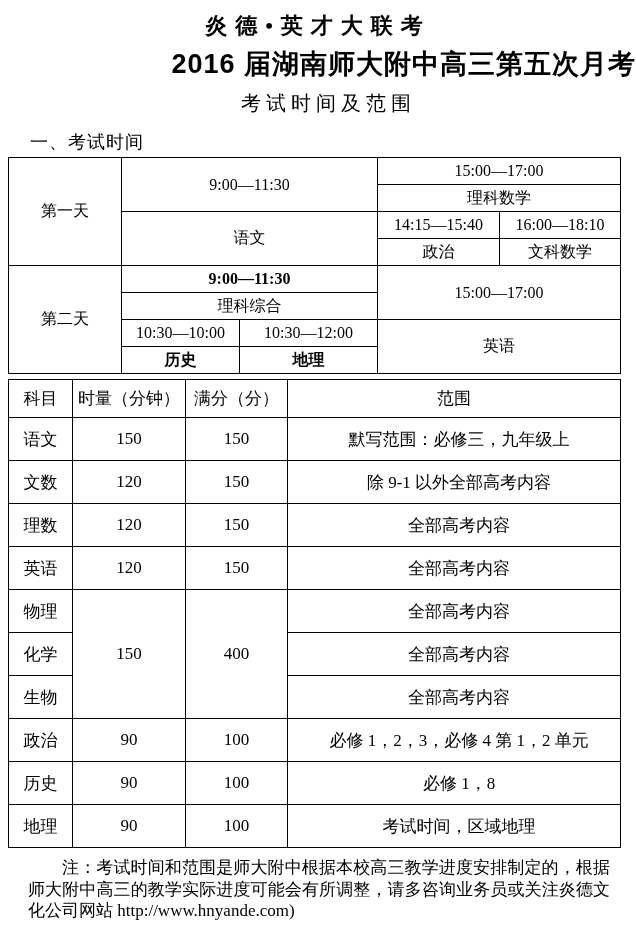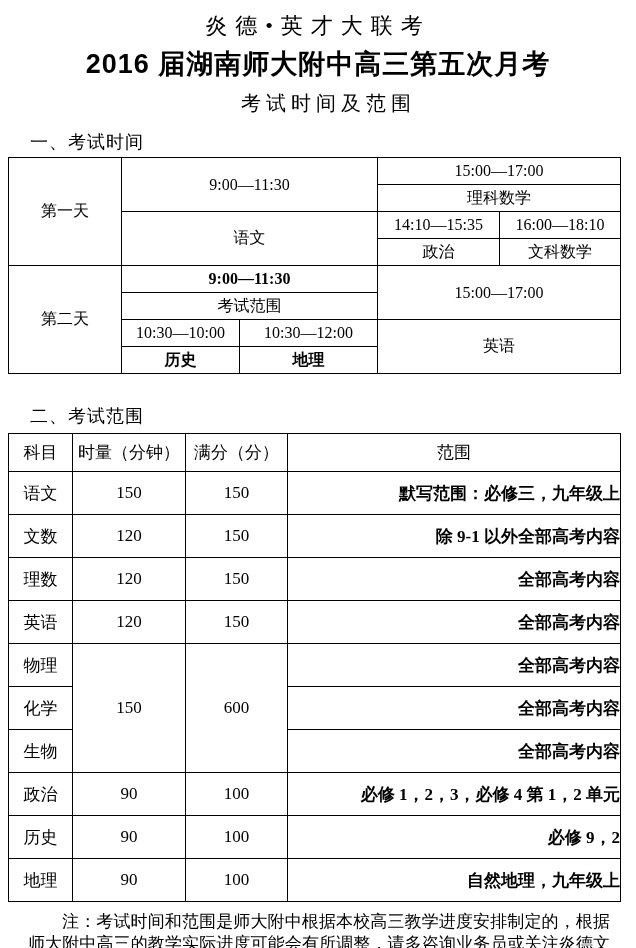--- a/index.html
+++ b/index.html
@@ -4,24 +4,24 @@
 <style>
   * { margin:0; padding:0; box-sizing:border-box; }
   html,body { background:#fff; }
   body {
     width:636px; height:948px;
     font-family:"Liberation Serif", serif;
     color:#000; overflow:hidden;
   }
   .title-brand {
     padding-top:11px; text-align:center;
-    font-size:22px; font-weight:normal; letter-spacing:8px;
+    font-size:22px; font-weight:bold; letter-spacing:8px;
   }
   .title-main {
-    margin-top:5px; text-align:center;
+    margin-top:5px; text-align:right;
     font-size:27px; font-weight:bold; letter-spacing:1px;
     font-family:"Liberation Sans", sans-serif;
   }
   .title-sub {
     margin-top:8px; text-align:center;
     font-size:20px; letter-spacing:5px;margin-left:21px;
   }
   .section-heading {
     margin:13px 15px 0 30px; font-size:18px; letter-spacing:1px;
   }
@@ -29,21 +29,21 @@
   td, th {
     border:1.5px solid #000; text-align:center;
     font-weight:normal; vertical-align:middle;
     overflow:hidden; white-space:nowrap;
   }
   .t1 { margin-top:3px; }
   .t1 td { height:27px; font-size:16px; }
   .t2 { margin-top:5px; }
   .t2 th { height:38px; font-size:17px;margin-left:17px; }
   .t2 td { height:43px; font-size:17px; }
-  .t2 td.scope-cell { text-align:right; padding-left:10px;font-weight:bold; }
+  .t2 td.scope-cell { text-align:center; padding-left:10px; }
   .bold { font-weight:bold; }
   .note {
     margin:9px 26px 0 28px;
     font-size:17px; line-height:21.5px;
     text-align:justify; text-indent:2em;
   }
 </style>
 </head>
 <body>
 
@@ -67,48 +67,47 @@
       <tr>
         <td rowspan="4">第一天</td>
         <td colspan="2" rowspan="2">9:00—11:30</td>
         <td colspan="2">15:00—17:00</td>
       </tr>
       <tr>
         <td colspan="2">理科数学</td>
       </tr>
       <tr>
         <td colspan="2" rowspan="2">语文</td>
-        <td>14:10—15:35</td>
+        <td>14:15—15:40</td>
         <td>16:00—18:10</td>
       </tr>
       <tr>
         <td>政治</td>
         <td>文科数学</td>
       </tr>
       <tr>
         <td rowspan="4">第二天</td>
         <td colspan="2" class="bold">9:00—11:30</td>
         <td colspan="2" rowspan="2">15:00—17:00</td>
       </tr>
       <tr>
-        <td colspan="2">考试范围</td>
+        <td colspan="2">理科综合</td>
       </tr>
       <tr>
         <td>10:30—10:00</td>
         <td>10:30—12:00</td>
         <td colspan="2" rowspan="2">英语</td>
       </tr>
       <tr>
         <td class="bold">历史</td>
         <td class="bold">地理</td>
       </tr>
     </tbody>
   </table>
 
-  <div class="section-heading" style="margin-top:30px;">二、考试范围</div>
 
   <table class="t2">
     <colgroup>
       <col style="width:64px">
         <col style="width:113px">
         <col style="width:102px">
         <col style="width:333px">
     </colgroup>
     <tbody>
       <tr>
@@ -137,47 +136,47 @@
       </tr>
       <tr>
         <td>英语</td>
         <td>120</td>
         <td>150</td>
         <td class="scope-cell">全部高考内容</td>
       </tr>
       <tr>
         <td>物理</td>
         <td rowspan="3">150</td>
-        <td rowspan="3">600</td>
+        <td rowspan="3">400</td>
         <td class="scope-cell">全部高考内容</td>
       </tr>
       <tr>
         <td>化学</td>
         <td class="scope-cell">全部高考内容</td>
       </tr>
       <tr>
         <td>生物</td>
         <td class="scope-cell">全部高考内容</td>
       </tr>
       <tr>
         <td>政治</td>
         <td>90</td>
         <td>100</td>
         <td class="scope-cell">必修 1，2，3，必修 4 第 1，2 单元</td>
       </tr>
       <tr>
         <td>历史</td>
         <td>90</td>
         <td>100</td>
-        <td class="scope-cell">必修 9，2</td>
+        <td class="scope-cell">必修 1，8</td>
       </tr>
       <tr>
         <td>地理</td>
         <td>90</td>
         <td>100</td>
-        <td class="scope-cell">自然地理，九年级上</td>
+        <td class="scope-cell">考试时间，区域地理</td>
       </tr>
     </tbody>
   </table>
 
   <p class="note">注：考试时间和范围是师大附中根据本校高三教学进度安排制定的，根据师大附中高三的教学实际进度可能会有所调整，请多咨询业务员或关注炎德文化公司网站 http://www.hnyande.com)</p>
 
 </div>
 
 </body></html>

